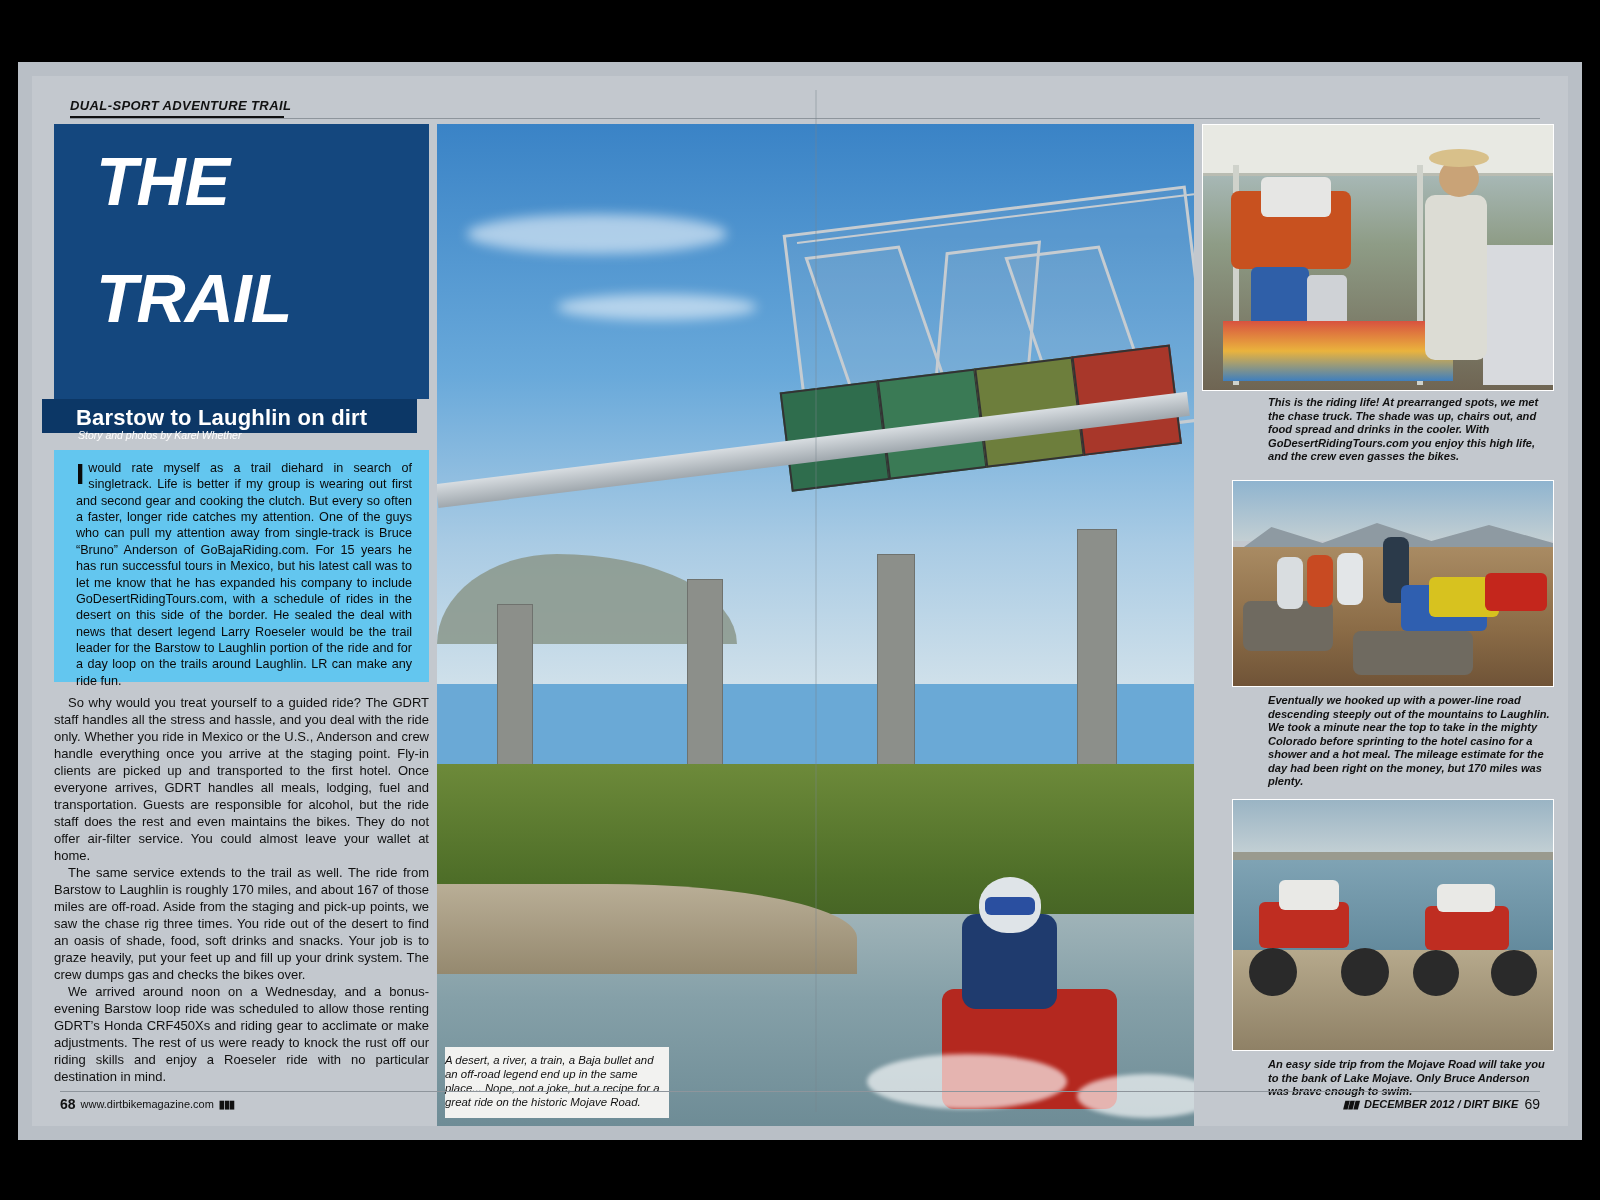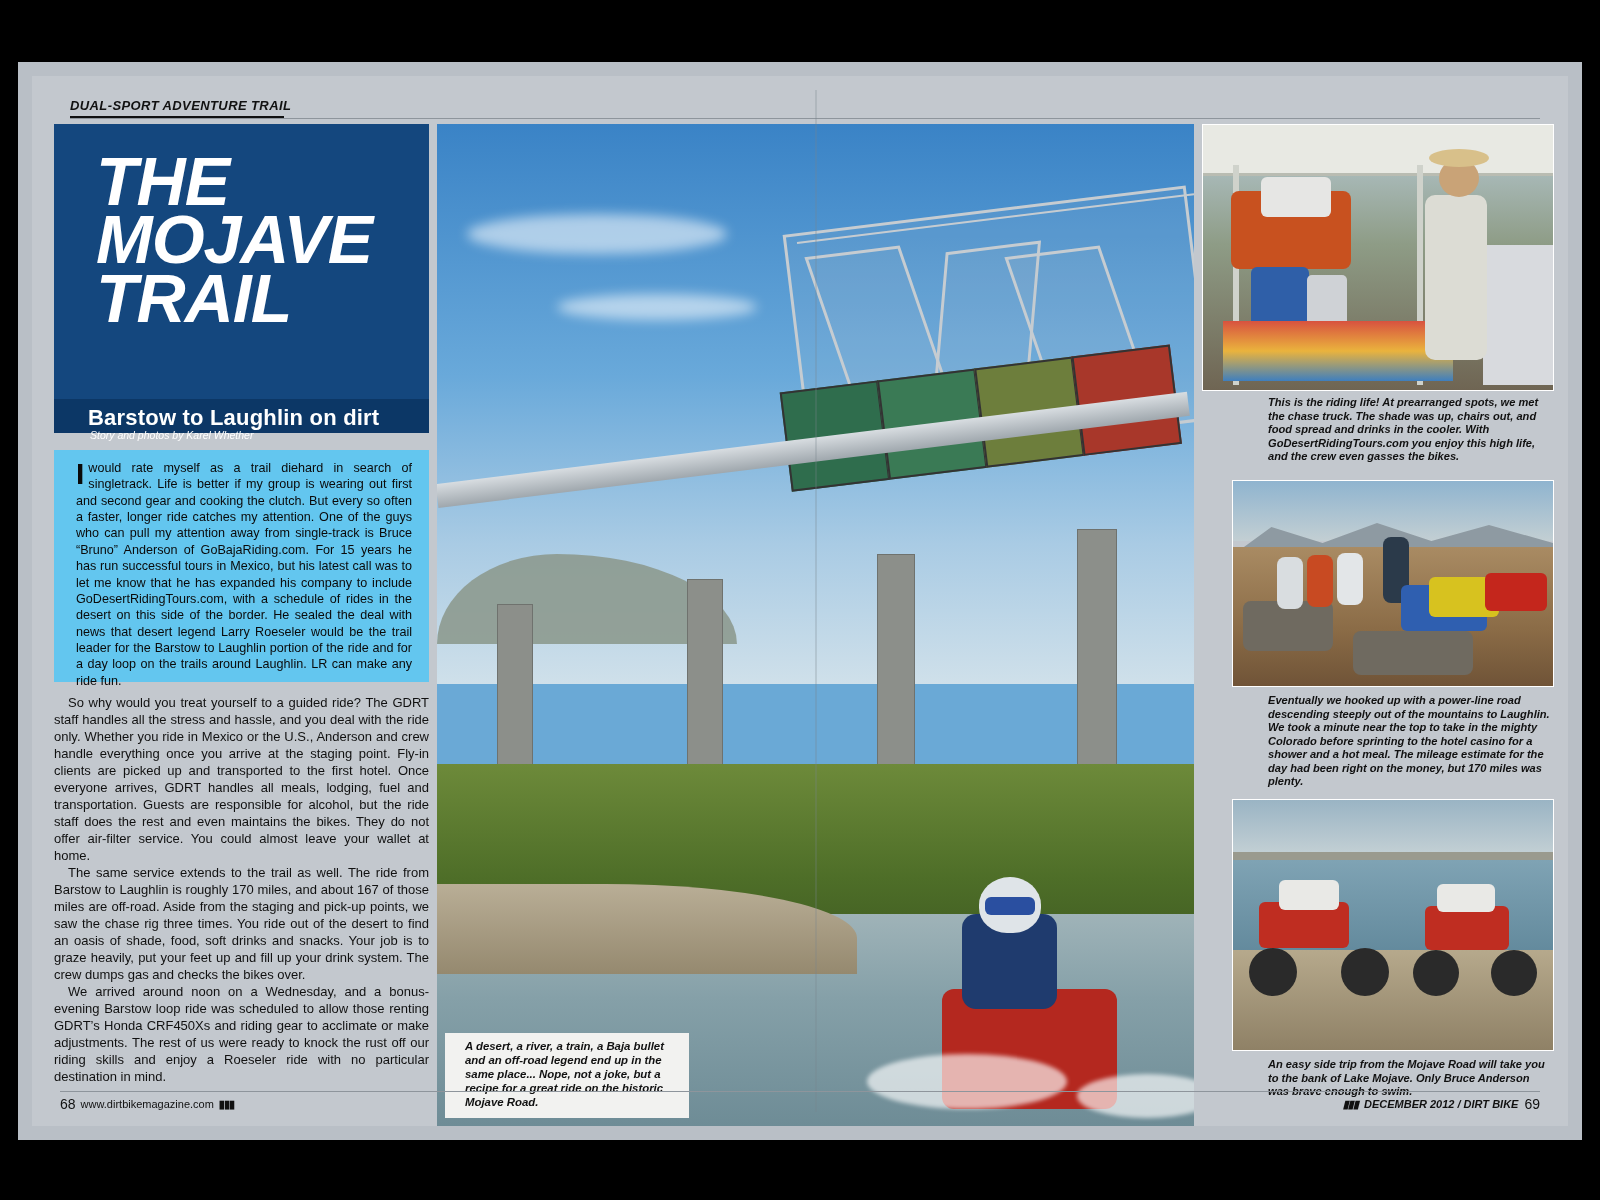--- a/index.html
+++ b/index.html
@@ -71,21 +71,21 @@
     letter-spacing: -1px;
     line-height: 0.86;
     text-transform: uppercase;
   }
   .t1 { position:absolute; left: 42px; top: 28px; font-size: 68px; }
   .t2 { position:absolute; left: 42px; top: 86px; font-size: 68px; }
   .t3 { position:absolute; left: 42px; top: 145px; font-size: 68px; }
 
   .subtitle-bar {
     position: absolute;
-    left: 22px; top: 323px;
+    left: 10px; top: 323px;
     width: 375px; height: 34px;
     background: #0c3766;
   }
   .subtitle {
     position: absolute;
     left: 34px; top: 6px;
     color: #fff;
     font-weight: bold;
     font-size: 22px;
     letter-spacing: 0.2px;
@@ -199,24 +199,24 @@
   .rb-body { position:absolute; left: 55px; top: 45px; width: 95px; height: 95px; background:#1f3b6e; border-radius: 14px; }
   .rb-helm { position:absolute; left: 72px; top: 8px; width: 62px; height: 56px; background:#dfe4e8; border-radius: 50% 50% 45% 45%; }
   .rb-visor { position:absolute; left: 78px; top: 28px; width: 50px; height: 18px; background:#2a4fa0; border-radius: 6px; }
   .splash { position:absolute; background: rgba(255,255,255,0.65); border-radius:50%; filter: blur(2px); }
 
   .main-caption {
     position: absolute;
     left: 8px; bottom: 8px;
     width: 216px;
     background: #f2f2f0;
-    padding: 7px 8px 8px 20px;
+    padding: 7px 8px 8px 0;
     font-size: 11.4px;
     line-height: 1.22;
-    font-weight: bold;
+    font-weight: normal;
     font-style: italic;
     color: #111;
   }
 
   
   .rphoto {
     position: absolute;
     border: 1px solid #fff;
     overflow: hidden;
   }
@@ -272,21 +272,21 @@
   
   .footer-left {
     position: absolute;
     left: 28px; bottom: 14px;
     font-size: 11px;
     color: #111;
     display: flex;
     align-items: center;
     gap: 5px;
   }
-  .footer-left .pgnum { font-weight: normal; font-size: 14px; }
+  .footer-left .pgnum { font-weight: bold; font-size: 14px; }
   .footer-right {
     position: absolute;
     right: 28px; bottom: 14px;
     font-size: 11px;
     font-weight: bold;
     font-style: italic;
     color: #111;
     display: flex;
     align-items: center;
     gap: 6px;
@@ -311,21 +311,20 @@
 <div class="page">
   <div class="spread">
     <div class="spread-inner">
 
       <div class="kicker">DUAL-SPORT ADVENTURE TRAIL</div>
       <div class="kicker-rule"></div>
       <div class="header-rule-long"></div>
 
       <div class="title-block">
         <div class="title-line t1">THE</div>
-        <div class="title-line t2">MOJAVE</div>
         <div class="title-line t3">TRAIL</div>
       </div>
       <div class="subtitle-bar">
         <div class="subtitle">Barstow to Laughlin on dirt</div>
         <div class="byline">Story and photos by Karel Whether</div>
       </div>
 
       <div class="intro-box">
         <div class="intro-text"><span class="dropcap">I</span><span>would rate myself as a trail diehard in search of singletrack. Life is better if my group is wearing out first and second gear and cooking the clutch. But every so often a faster, longer ride catches my attention. One of the guys who can pull my attention away from single-track is Bruce “Bruno” Anderson of GoBajaRiding.com. For 15 years he has run successful tours in Mexico, but his latest call was to let me know that he has expanded his company to include GoDesertRidingTours.com, with a schedule of rides in the desert on this side of the border. He sealed the deal with news that desert legend Larry Roeseler would be the trail leader for the Barstow to Laughlin portion of the ride and for a day loop on the trails around Laughlin. LR can make any ride fun.</span></div>
       </div>

